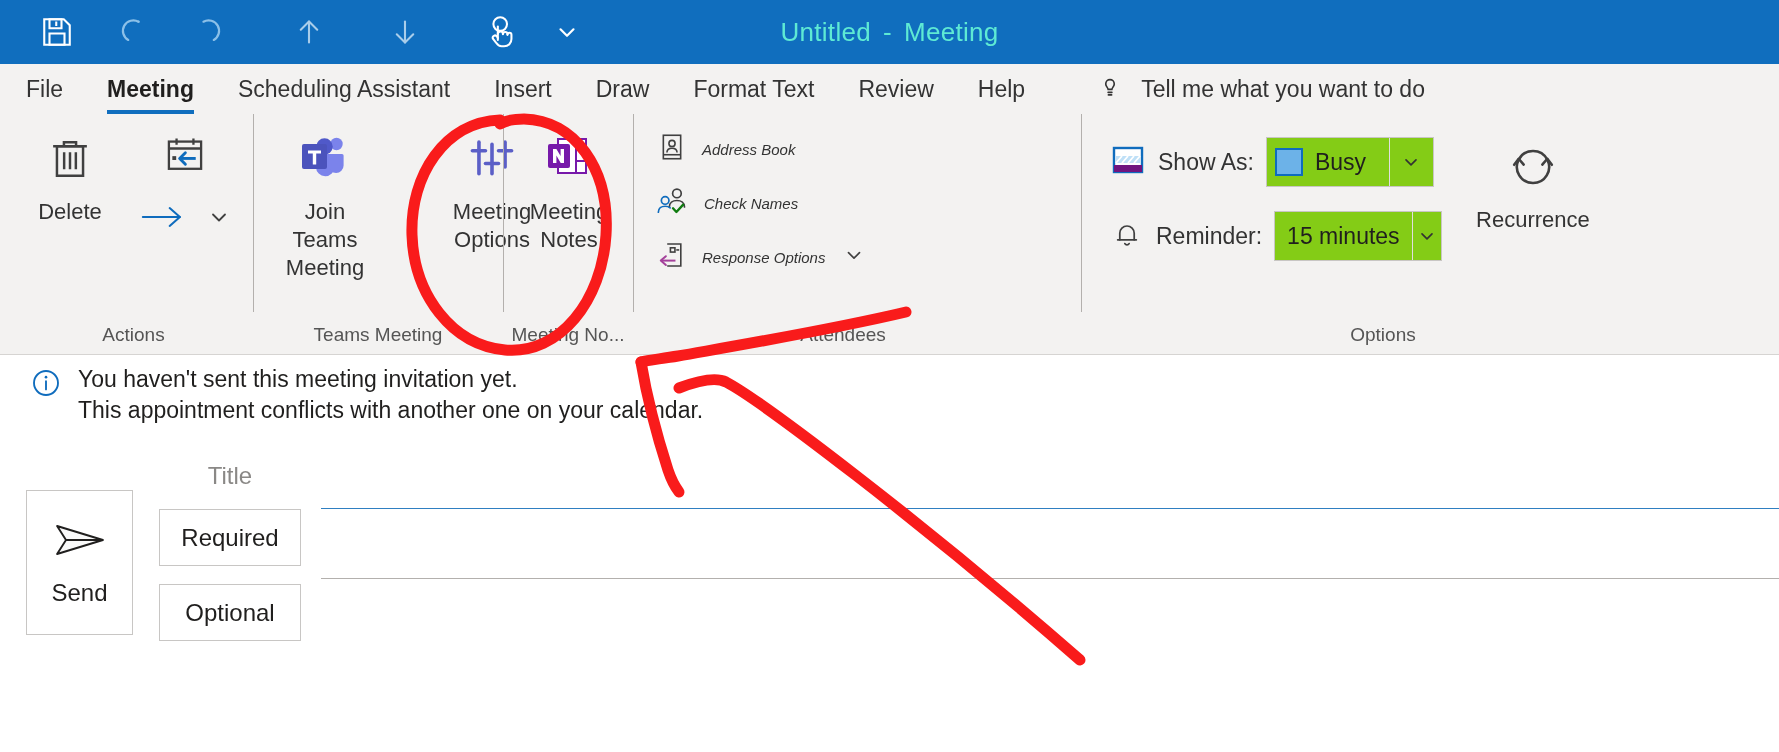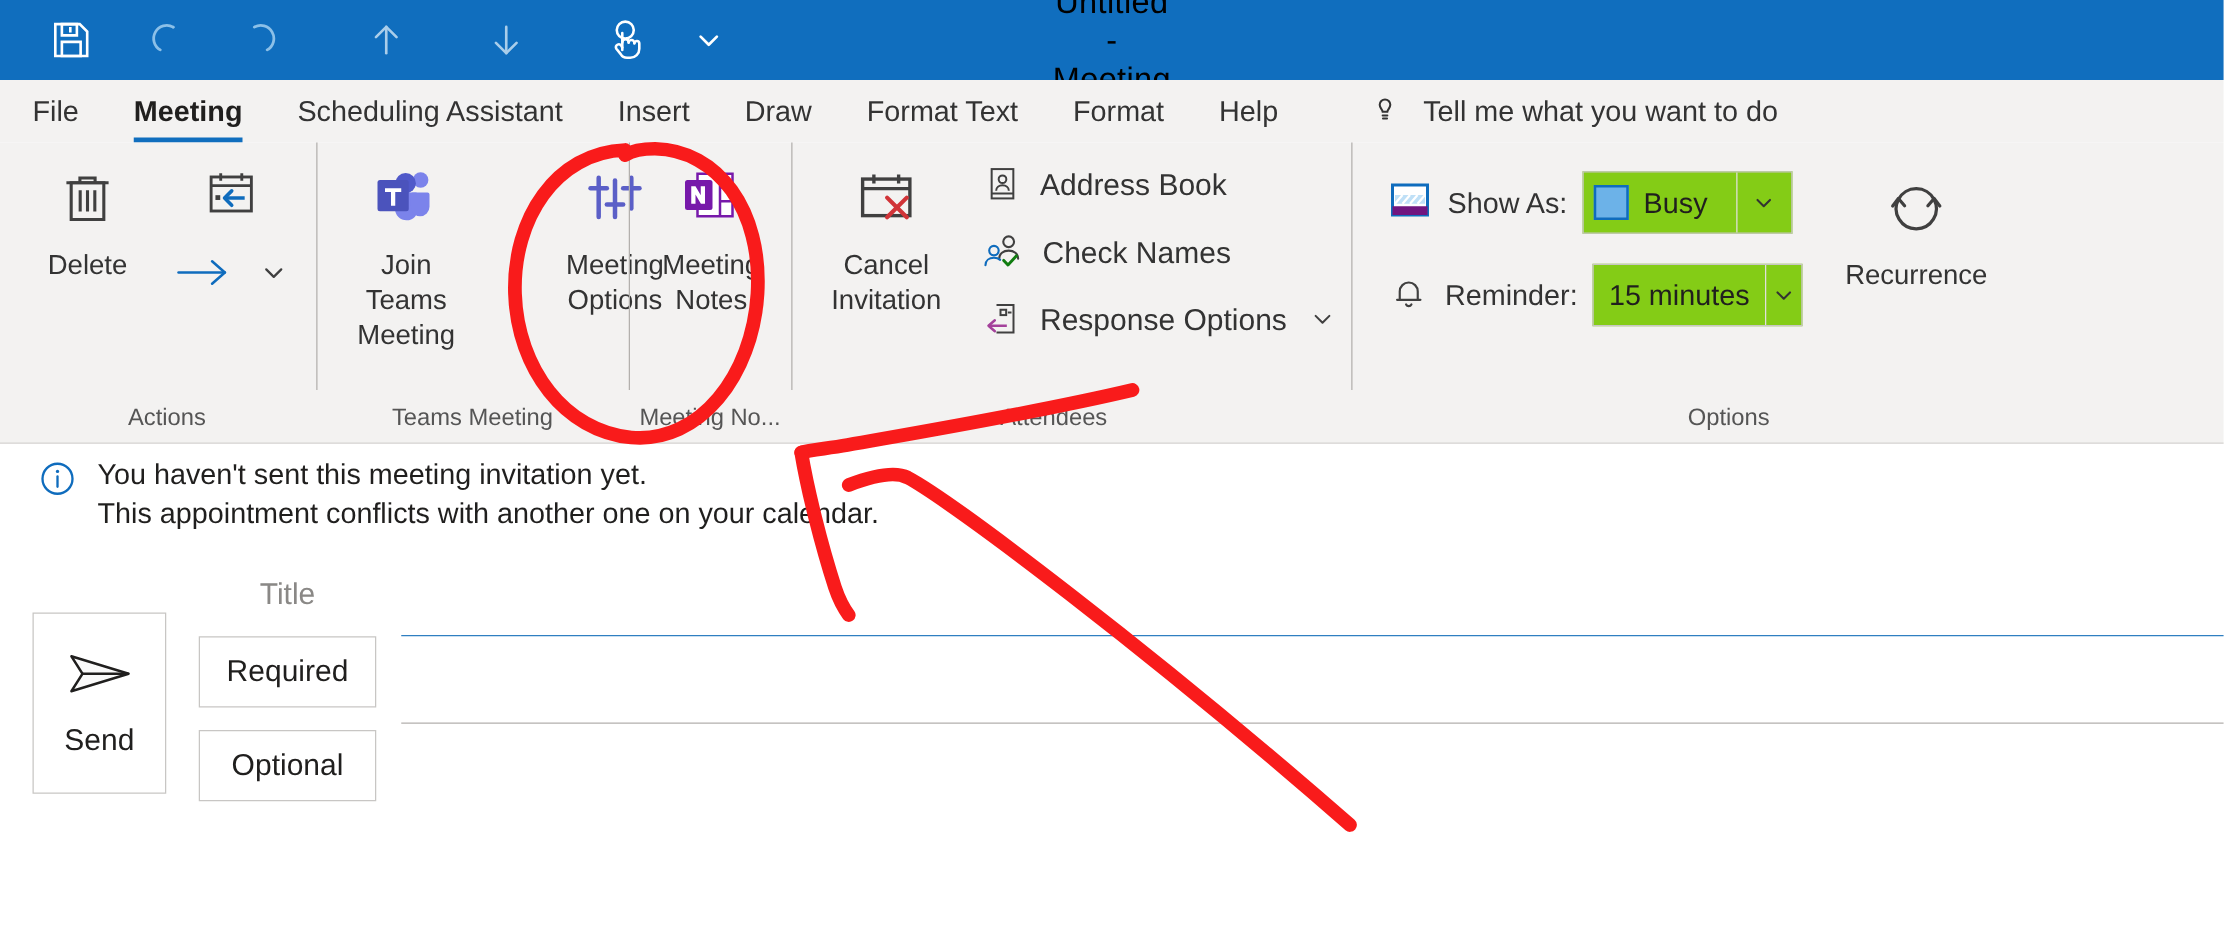--- a/index.html
+++ b/index.html
@@ -19,23 +19,22 @@
   .qat { display:flex; align-items:center; gap:0px; padding-left:24px; }
   .qat-btn {
     width:66px; height:64px; display:flex; align-items:center; justify-content:center;
     cursor:pointer;
   }
   .qat-btn svg { display:block; }
   .qat-sep { width:10px; }
   .title-text {
     position:absolute; left:0; right:0; top:0; height:64px;
     display:flex; align-items:center; justify-content:center;
-    color:#000000; font-size:26px; letter-spacing:.3px;
+    color:#5eead4; font-size:26px; letter-spacing:.3px;
     pointer-events:none;
-    flex-direction:column;
   }
   .title-text .dash { margin:0 12px; }
 
   
   .tabbar {
     position:absolute; left:0; top:64px; width:1779px; height:50px;
     background:#f3f2f1; display:flex; align-items:center;
   }
   .tab {
     font-size:23px; color:#333; padding:10px 22px; height:50px;
@@ -67,21 +66,21 @@
   }
   .bigbtn .ico { height:62px; display:flex; align-items:center; justify-content:center; }
   .bigbtn .lbl {
     margin-top:8px; font-size:22px; color:#333; text-align:center; line-height:1.28;
     white-space:pre-line;
   }
 
   .smallbtn {
     display:flex; align-items:center; gap:14px; height:54px; padding:0 12px; cursor:pointer;
   }
-  .smallbtn .lbl { font-size:24px; color:#333; white-space:nowrap; }
+  .smallbtn .lbl { font-size:15px; color:#333; white-space:nowrap;font-style:italic; }
 
   .optrow { display:flex; align-items:center; height:68px; gap:12px; }
   .optlabel { font-size:23px; color:#333; white-space:nowrap; }
   .combo {
     display:flex; align-items:center; height:50px; background:#84cc16;
     border:1px solid #c8c6c4; cursor:pointer;
   }
   .combo .val { font-size:23px; color:#201f1e; padding:0 12px; white-space:nowrap; }
   .combo .swatch { width:28px; height:28px; background:#6cb2e8; border:2px solid #0f6cbd; margin-left:8px; flex:none; }
   .combo .caret {
@@ -212,21 +211,21 @@
     </div>
   </div>
 
   <div class="tabbar">
     <div class="tab">File</div>
     <div class="tab active">Meeting</div>
     <div class="tab">Scheduling Assistant</div>
     <div class="tab">Insert</div>
     <div class="tab">Draw</div>
     <div class="tab">Format Text</div>
-    <div class="tab">Format</div>
+    <div class="tab">Review</div>
     <div class="tab">Help</div>
 
     <div class="tellme">
       <span>
         <svg width="30" height="30" viewBox="0 0 24 24" fill="none" stroke="#333" stroke-width="1.3" stroke-linecap="round">
           <path d="M8.6 9.5a3.4 3.4 0 1 1 6.8 0c0 2-1.6 2.8-1.9 4.4h-3c-.3-1.6-1.9-2.4-1.9-4.4z"></path>
           <path d="M10.5 16.3h3"></path>
             <path d="M10.7 18.3h2.6"></path>
         </svg>
       </span>
@@ -320,32 +319,20 @@
               <rect x="6" y="11" width="22" height="24" rx="2" fill="#7719aa"></rect>
               <path d="M11 16h3.4l4.2 7.1V16H22v14h-3.3l-4.3-7.4V30H11z" fill="#ffffff"></path>
             </svg>
           </span>
           <span class="lbl">Meeting
 Notes</span>
         </div>
       </div>
 
       <div class="group" style="width:420px;">
-        <div class="bigbtn" style="min-width:130px;">
-          <span class="ico">
-            <svg width="56" height="54" viewBox="0 0 24 24" fill="none" stroke="#404040" stroke-width="1.2">
-              <rect x="3.6" y="5" width="16.8" height="13"></rect>
-              <path d="M3.6 8.4h16.8"></path>
-              <path d="M7.6 3.4v3.2M16.4 3.4v3.2"></path>
-              <path d="M12.3 11.6 19.3 18.6M19.3 11.6 12.3 18.6" stroke="#d13438" stroke-width="1.5" stroke-linecap="round"></path>
-            </svg>
-          </span>
-          <span class="lbl">Cancel
-Invitation</span>
-        </div>
 
         <div style="padding-top:8px;">
           <div class="smallbtn">
             <span>
               <svg width="32" height="32" viewBox="0 0 24 24" fill="none" stroke="#404040" stroke-width="1.2">
                 <rect x="5.5" y="3.2" width="13" height="17.6"></rect>
                 <circle cx="12" cy="9.3" r="2.3"></circle>
                 <path d="M8.2 16.2c0-2.1 1.7-3.3 3.8-3.3s3.8 1.2 3.8 3.3"></path>
                 <path d="M5.5 17.8h13"></path>
               </svg>

